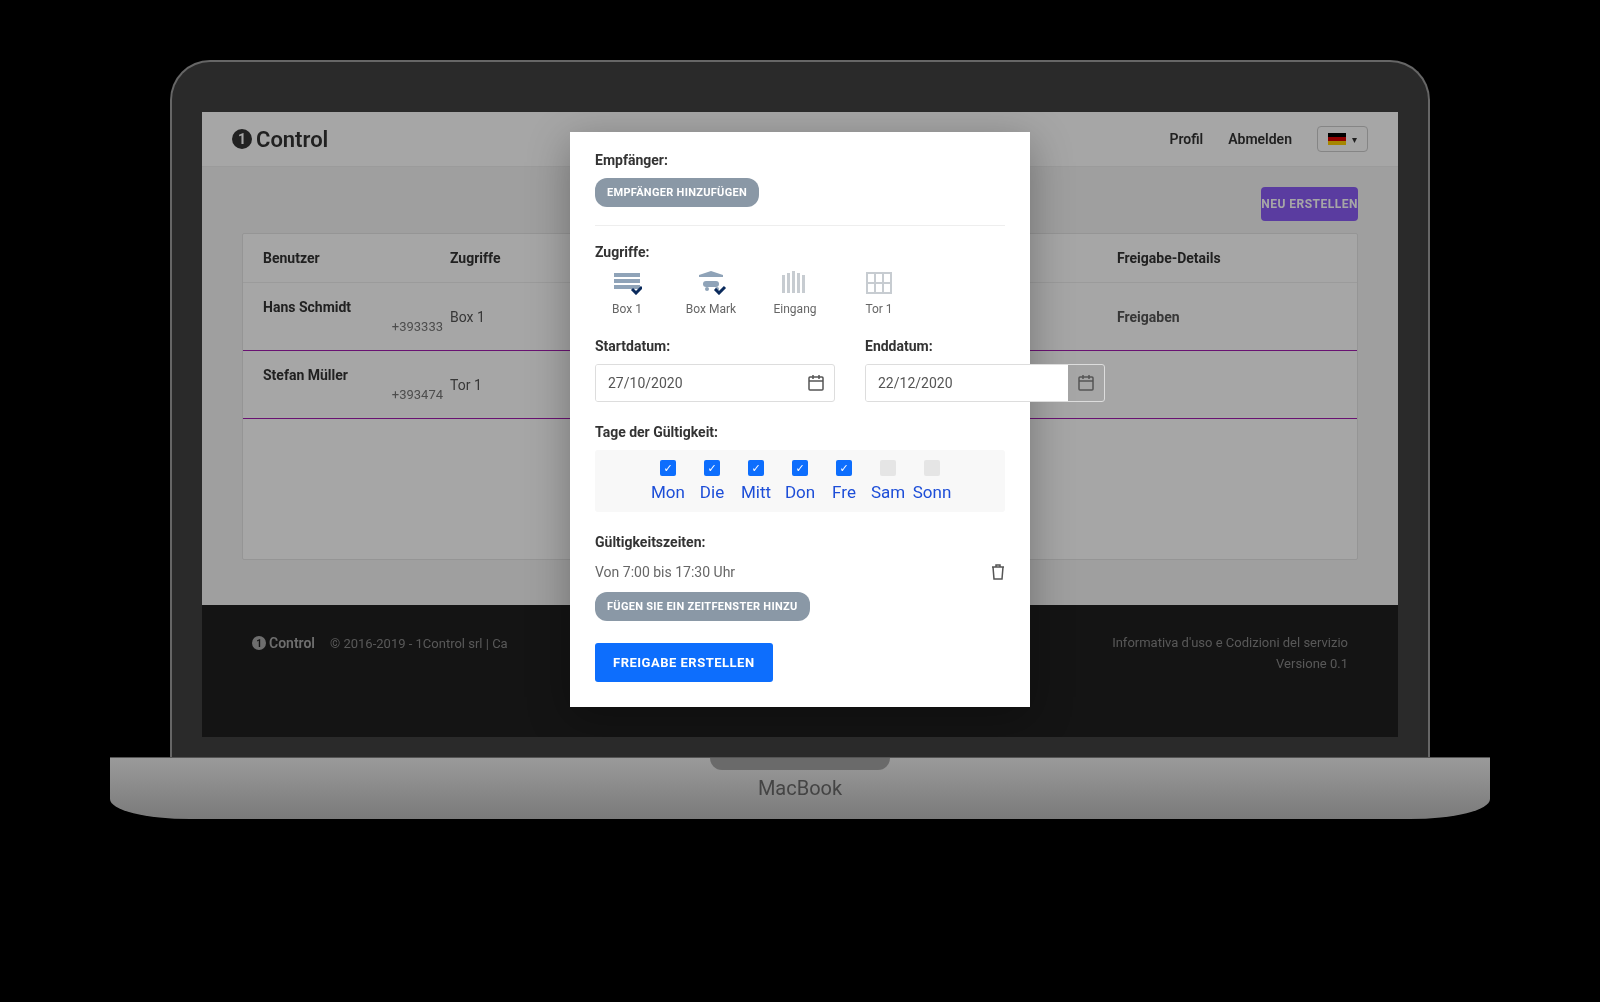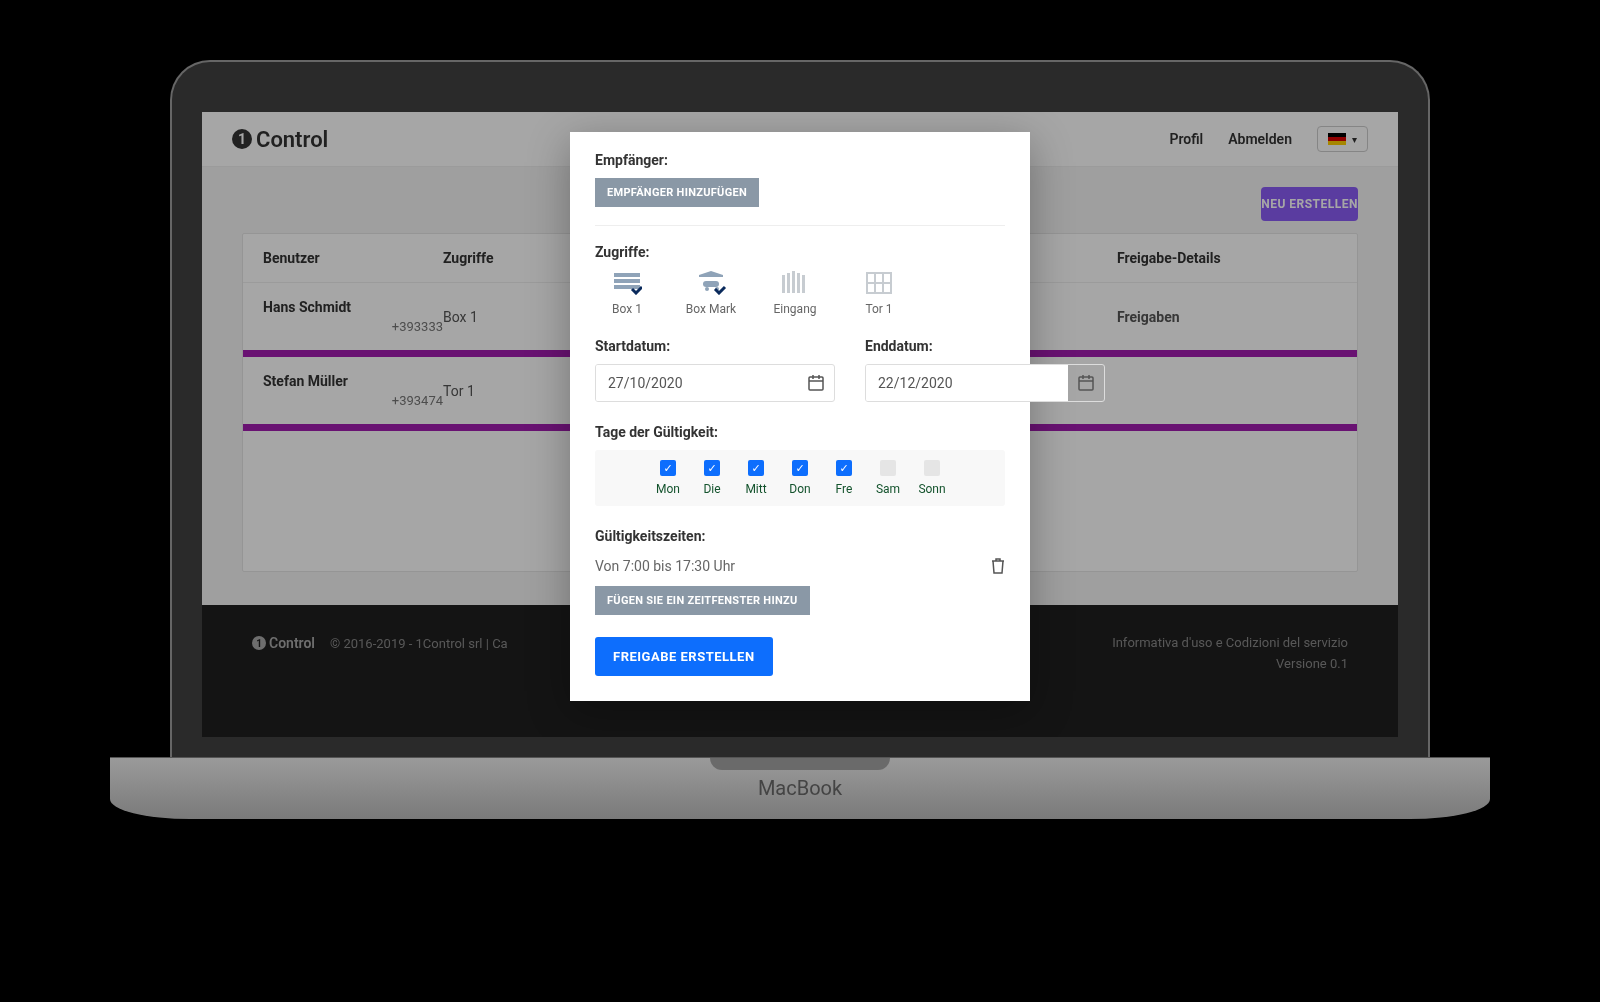--- a/index.html
+++ b/index.html
@@ -23,63 +23,63 @@
 .nav-spacer { flex: 1; }
 .nav-link { font-size: 14px; font-weight: 600; color: #333; margin-left: 25px; cursor: pointer; }
 .lang { margin-left: 25px; border: 1px solid #ccc; padding: 6px 10px; border-radius: 4px; display: flex; align-items: center; gap: 6px; cursor: pointer; }
 .flag { width: 18px; height: 12px; background: linear-gradient(#000 33%, #dd0000 33% 66%, #ffce00 66%); }
 .caret { font-size: 10px; color: #333; }
 
 .content { padding: 20px 40px; background: #f5f5f5; min-height: 480px; }
 .toolbar { display: flex; justify-content: flex-end; margin-bottom: 12px; }
 .btn-primary { background: #8b5cf6; color: #fff; border: none; padding: 10px 0; font-size: 12px; font-weight: 700; letter-spacing: .5px; cursor: pointer; border-radius: 4px; }
 .table-card { background: #fff; border: 1px solid #e5e5e5; border-radius: 2px; }
-.thead, .trow { display: grid; grid-template-columns: 180px 120px 1fr 220px; padding: 16px 20px; }
+.thead, .trow { display: grid; grid-template-columns: 180px 120px 1fr 220px; padding: 16px 20px; gap: 7px; }
 .thead { font-weight: 700; font-size: 14px; color: #333; border-bottom: 1px solid #eee; }
-.trow { border-bottom: 7px solid #a21caf; }
+.trow { border-bottom: 1px solid #a21caf; }
 .trow .uname { font-weight: 700; font-size: 14px; color: #333; }
 .trow .uphone { font-size: 13px; color: #777; margin-top: 4px; text-align: right; }
 .trow .access { font-size: 14px; color: #555; align-self: center; }
 .trow .detail { font-size: 14px; color: #555; align-self: center; font-weight: bold; }
 
 .footer { background: #1f1f1f; color: #888; padding: 30px 50px 60px; font-size: 13px; position: absolute; bottom: 0; left: 0; right: 0; }
 .footer-row { display: flex; justify-content: space-between; align-items: flex-start; }
 .footer-brand { display: flex; gap: 15px; align-items: center; }
 .footer-logo { color: #aaa; font-weight: 600; font-size: 14px; display: flex; align-items: center; gap: 3px; }
 .footer-logo .brand-icon { width: 14px; height: 14px; font-size: 10px; background: #aaa; color: #1f1f1f; }
 .footer-right { text-align: right; }
 .footer-right div { margin-bottom: 6px; }
 
 
 .modal { position: absolute; top: 20px; left: 50%; transform: translateX(-50%); width: 460px; background: #fff; z-index: 10; box-shadow: 0 10px 40px rgba(0,0,0,.3); }
 .modal-header { padding: 14px 18px; border-bottom: 1px solid #eee; display: flex; align-items: center; justify-content: center; position: relative; background: #fafafa; }
 .modal-title { font-size: 14px; font-weight: 700; color: #333; }
 .modal-close { position: absolute; right: 16px; font-size: 20px; color: #333; cursor: pointer; font-weight: bold; }
 .modal-body { padding: 20px 25px 25px; }
 .section-label { font-size: 14px; font-weight: 700; color: #333; margin-bottom: 10px; }
-.btn-muted { background: #8a98a6; color: #fff; border: none; padding: 8px 12px; font-size: 11px; font-weight: 700; letter-spacing: .3px; cursor: pointer; border-radius: 0; }
+.btn-muted { background: #8a98a6; color: #fff; border: none; padding: 8px 12px; font-size: 11px; font-weight: 700; letter-spacing: .3px; cursor: pointer; border-radius: 12px; }
 .hr { border: none; border-top: 1px solid #eee; margin: 18px 0; }
 
 .access-grid { display: flex; gap: 20px; }
 .access-item { display: flex; flex-direction: column; align-items: center; gap: 6px; cursor: pointer; width: 64px; }
 .access-item .ic { width: 32px; height: 26px; display: flex; align-items: center; justify-content: center; }
 .access-item .lbl { font-size: 12px; color: #666; white-space: nowrap; }
 
 .date-row { display: flex; gap: 30px; }
 .date-col { flex: 1; }
 .date-input-wrap { display: flex; align-items: center; border: 1px solid #ddd; border-radius: 3px; overflow: hidden; }
 .date-input { border: none; padding: 10px 12px; font-size: 14px; color: #555; flex: 1; outline: none; }
 .cal-icon { padding: 0 10px; color: #666; }
 
 .days-row { display: flex; gap: 8px; justify-content: center; background: #f8f8f8; padding: 10px 14px; border-radius: 3px; }
 .day { display: flex; flex-direction: column; align-items: center; gap: 6px; width: 36px; }
 .day .cb { width: 16px; height: 16px; border-radius: 2px; display: flex; align-items: center; justify-content: center; font-size: 11px; cursor: pointer; }
 .day .cb.on { background: #0d6efd; color: #fff; }
 .day .cb.off { background: #e5e5e5; }
-.day .dl { font-size: 12px; color: #14532d; }
+.day .dl { font-size: 17px; color: #1d4ed8; }
 
 .time-row { display: flex; justify-content: space-between; align-items: center; padding: 4px 0 12px; }
 .time-text { font-size: 14px; color: #666; }
 .trash { color: #555; cursor: pointer; }
 
 .btn-submit { background: #0d6efd; color: #fff; border: none; padding: 12px 18px; font-size: 13px; font-weight: 700; letter-spacing: .5px; cursor: pointer; border-radius: 3px; }
 
 svg { display: block; }
 </style>
 </head>

